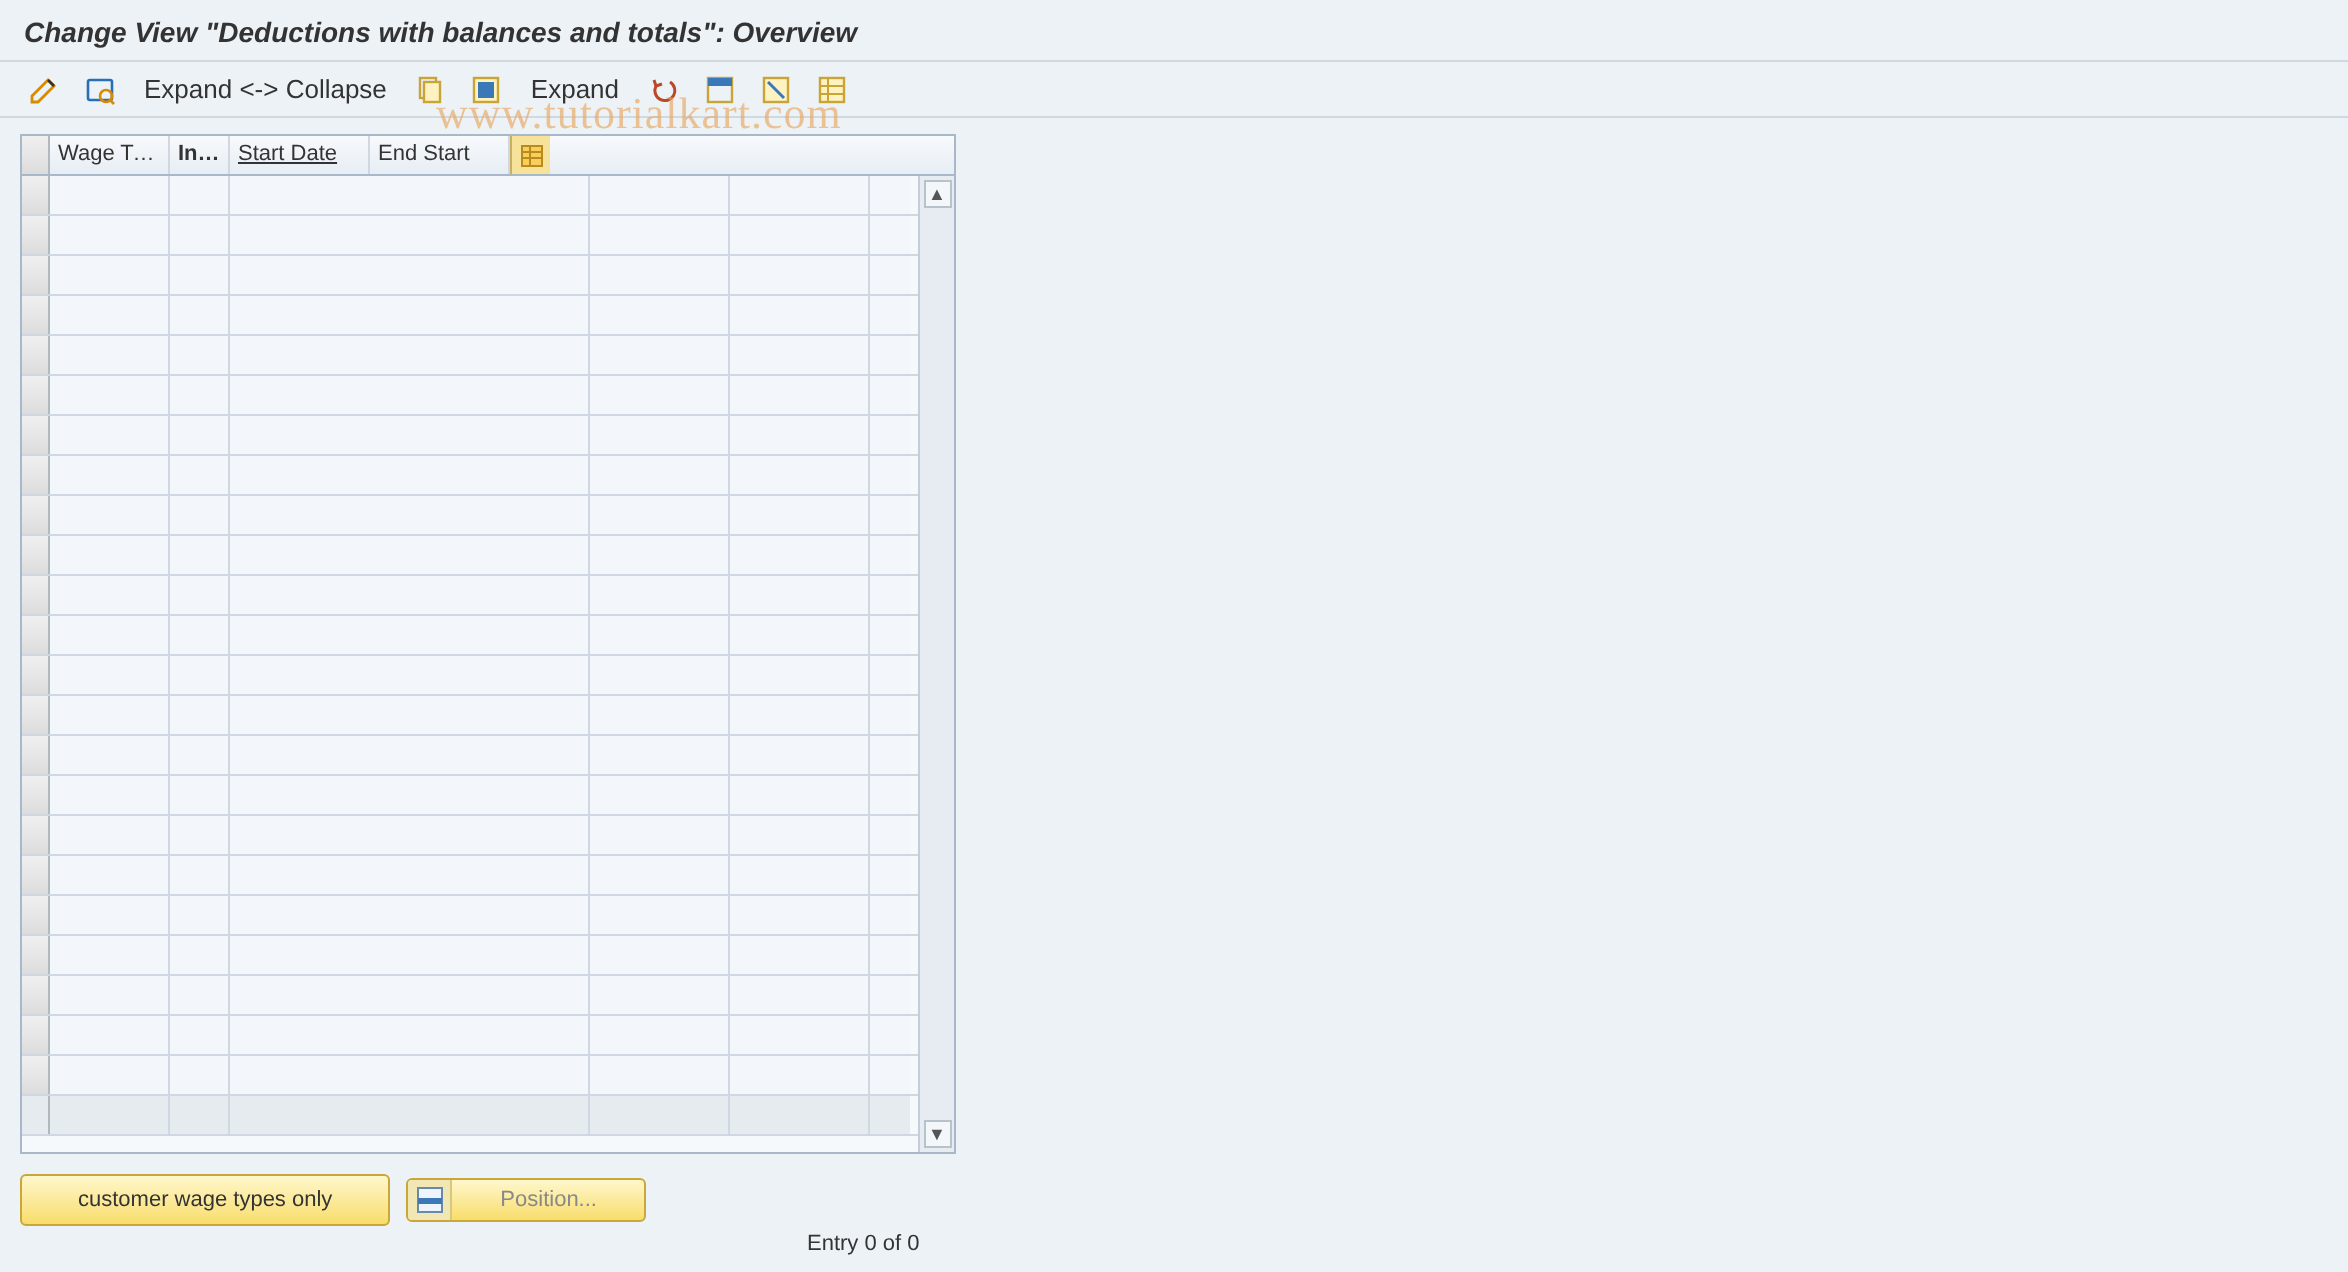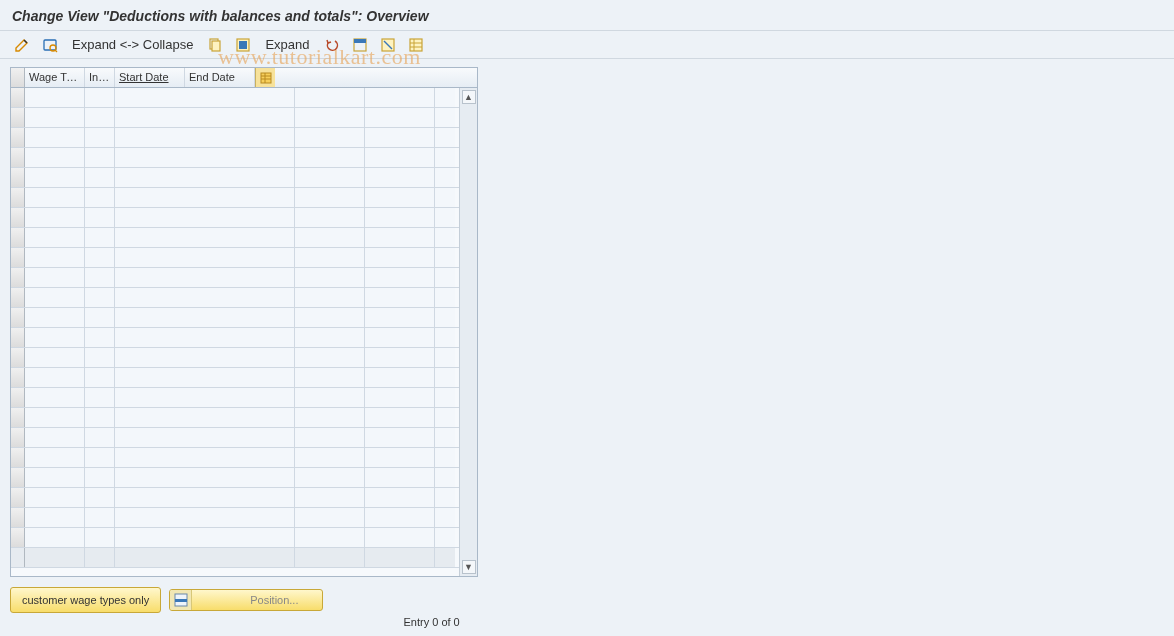--- a/index.html
+++ b/index.html
@@ -65,21 +65,21 @@
     padding: 3px 4px;
     overflow:hidden;
     white-space:nowrap;
     text-overflow: ellipsis;
     font-size:11px;
     color:#333;
   }
   .th { background: linear-gradient(#f8fafc,#e6edf4); }
   .sel-col { width:14px; padding:0; background: linear-gradient(#f0f0f0,#dcdcdc); border-right:1px solid #b0b8c0;}
   .col-wt { width:60px; }
-  .col-inf { width:30px; }
+  .col-inf { width:30px;font-weight:bold; }
   .col-long { width:180px; }
   .col-start { width:70px;text-decoration:underline; }
   .col-end { width:70px; }
   .th-config { width:20px; background:#f7e29a; border-left:1px solid #c8b060; display:flex; align-items:center; justify-content:center;}
   .table-body {
     flex:1;
     overflow:hidden;
     position:relative;
     display:flex;
   }
@@ -116,38 +116,37 @@
     bottom:8px;
     display:flex;
     align-items:center;
     gap:8px;
   }
   .yellow-btn {
     height:26px;
     display:inline-flex;
     align-items:center;
     justify-content:center;
-    padding: 0 11px;
+    padding: 0 28px;
     background: linear-gradient(#fff7cc,#f8dd6b);
     border:1px solid #c8a838;
     border-radius:3px;
     font-size:11px;
     color:#333;
     cursor:pointer;
   }
   .pos-group {
     display:inline-flex;
     align-items:center;
     height:22px;
     border:1px solid #c8a838;
     border-radius:3px;
     background: linear-gradient(#fff7cc,#f8dd6b);
     overflow:hidden;
     cursor:pointer;
-    gap:34px;
   }
   .pos-icon-box {
     width:22px; height:100%;
     background:#f1e7b4;
     border-right:1px solid #d8c878;
     display:flex;align-items:center;justify-content:center;
   }
   .pos-label {
     padding:0 24px;
     color:#888;
@@ -232,21 +231,21 @@
 </div>
 
 <div class="watermark">www.tutorialkart.com</div>
 
 <div class="table-frame">
   <div class="table-header">
     <div class="th sel-col"></div>
     <div class="th col-wt">Wage Ty...</div>
     <div class="th col-inf">Inf...</div>
     <div class="th col-start">Start Date</div>
-    <div class="th col-end">End Date</div>
+    <div class="th col-end">End Start</div>
     <div class="th-config">
       <svg width="12" height="12" viewBox="0 0 12 12">
           <rect x="1" y="1" width="10" height="10" fill="#f7cf5a" stroke="#b88a20"></rect>
           <line x1="1" y1="4" x2="11" y2="4" stroke="#b88a20"></line>
           <line x1="1" y1="7" x2="11" y2="7" stroke="#b88a20"></line>
           <line x1="5" y1="1" x2="5" y2="11" stroke="#b88a20"></line>
         </svg>
     </div>
   </div>
   <div class="table-body">

